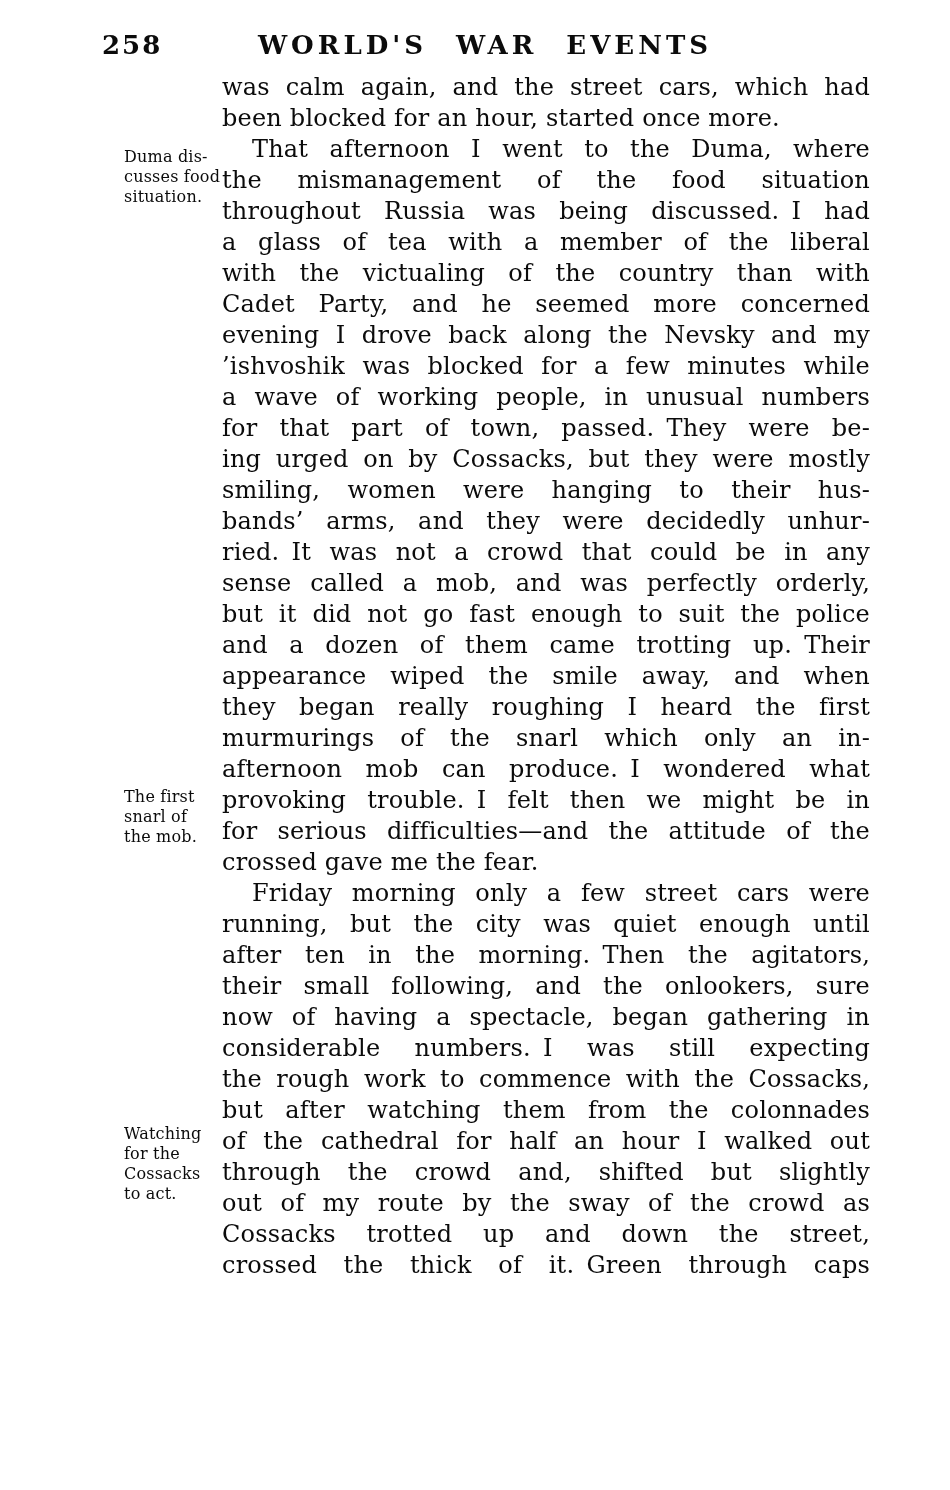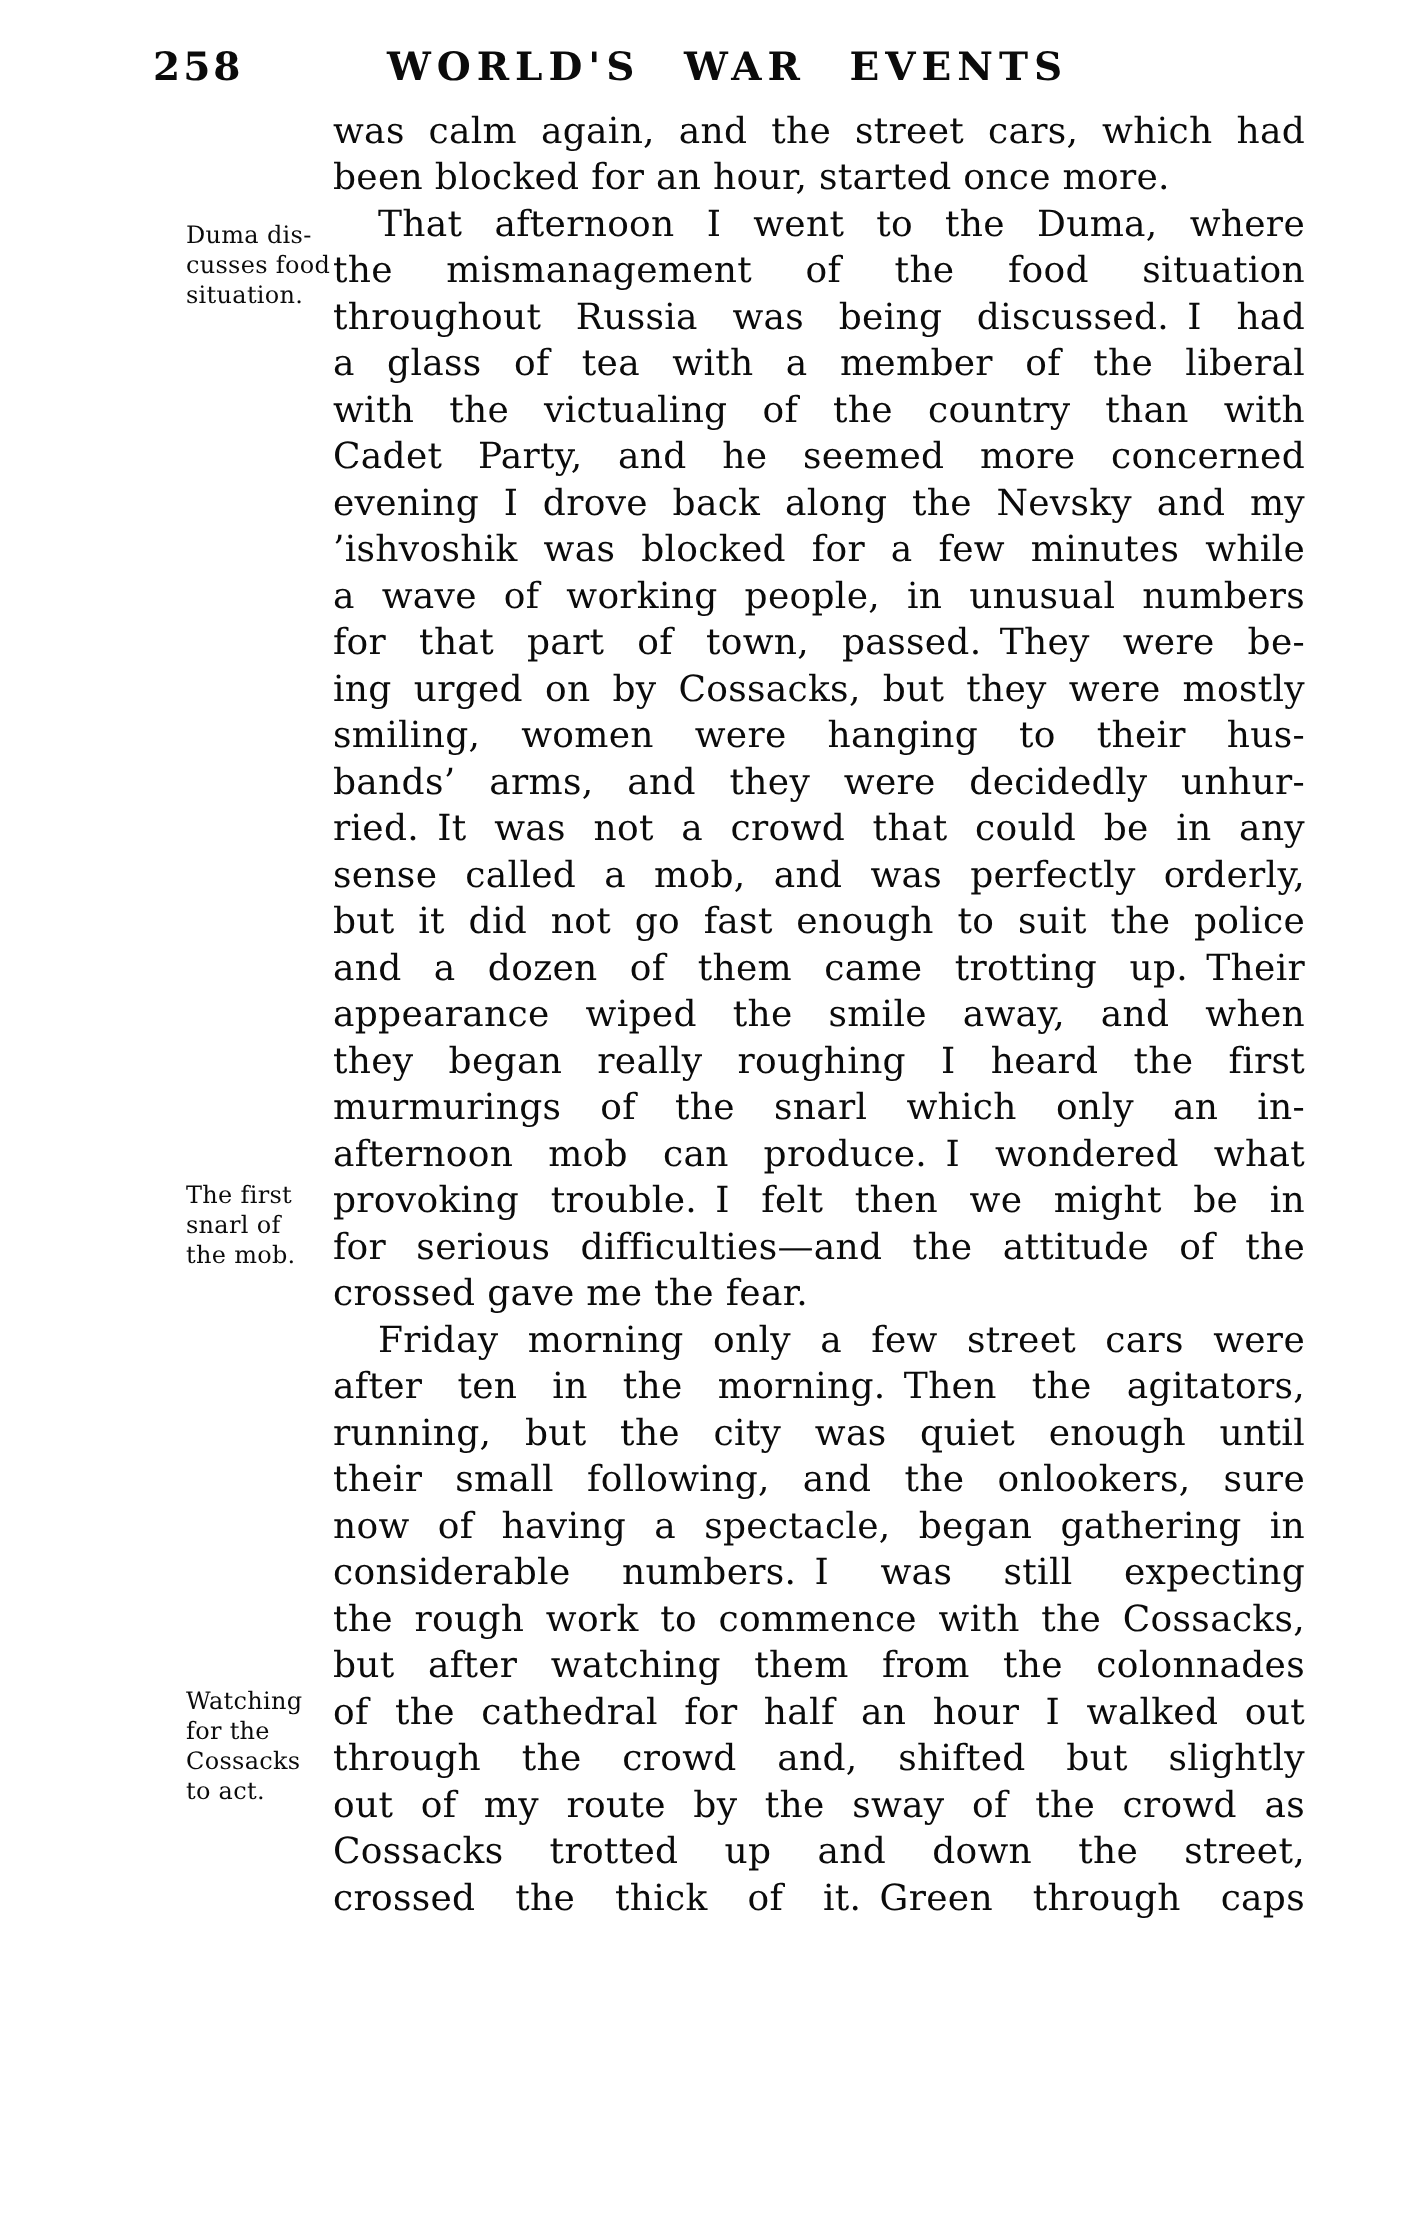--- a/index.html
+++ b/index.html
@@ -121,22 +121,22 @@
       <div class="line">but it did not go fast enough to suit the police</div>
       <div class="line">and a dozen of them came trotting up. Their</div>
       <div class="line">appearance wiped the smile away, and when</div>
       <div class="line">they began really roughing I heard the first</div>
       <div class="line">murmurings of the snarl which only an in-</div>
       <div class="line">afternoon mob can produce. I wondered what</div>
       <div class="line">provoking trouble. I felt then we might be in</div>
       <div class="line">for serious difficulties—and the attitude of the</div>
       <div class="line nojust">crossed gave me the fear.</div>
       <div class="line indent">Friday morning only a few street cars were</div>
+      <div class="line">running, but the city was quiet enough until</div>
       <div class="line">after ten in the morning. Then the agitators,</div>
-      <div class="line">running, but the city was quiet enough until</div>
       <div class="line">their small following, and the onlookers, sure</div>
       <div class="line">now of having a spectacle, began gathering in</div>
       <div class="line">considerable numbers. I was still expecting</div>
       <div class="line">the rough work to commence with the Cossacks,</div>
       <div class="line">but after watching them from the colonnades</div>
       <div class="line">of the cathedral for half an hour I walked out</div>
       <div class="line">through the crowd and, shifted but slightly</div>
       <div class="line">out of my route by the sway of the crowd as</div>
       <div class="line">Cossacks trotted up and down the street,</div>
       <div class="line">crossed the thick of it. Green through caps</div>

